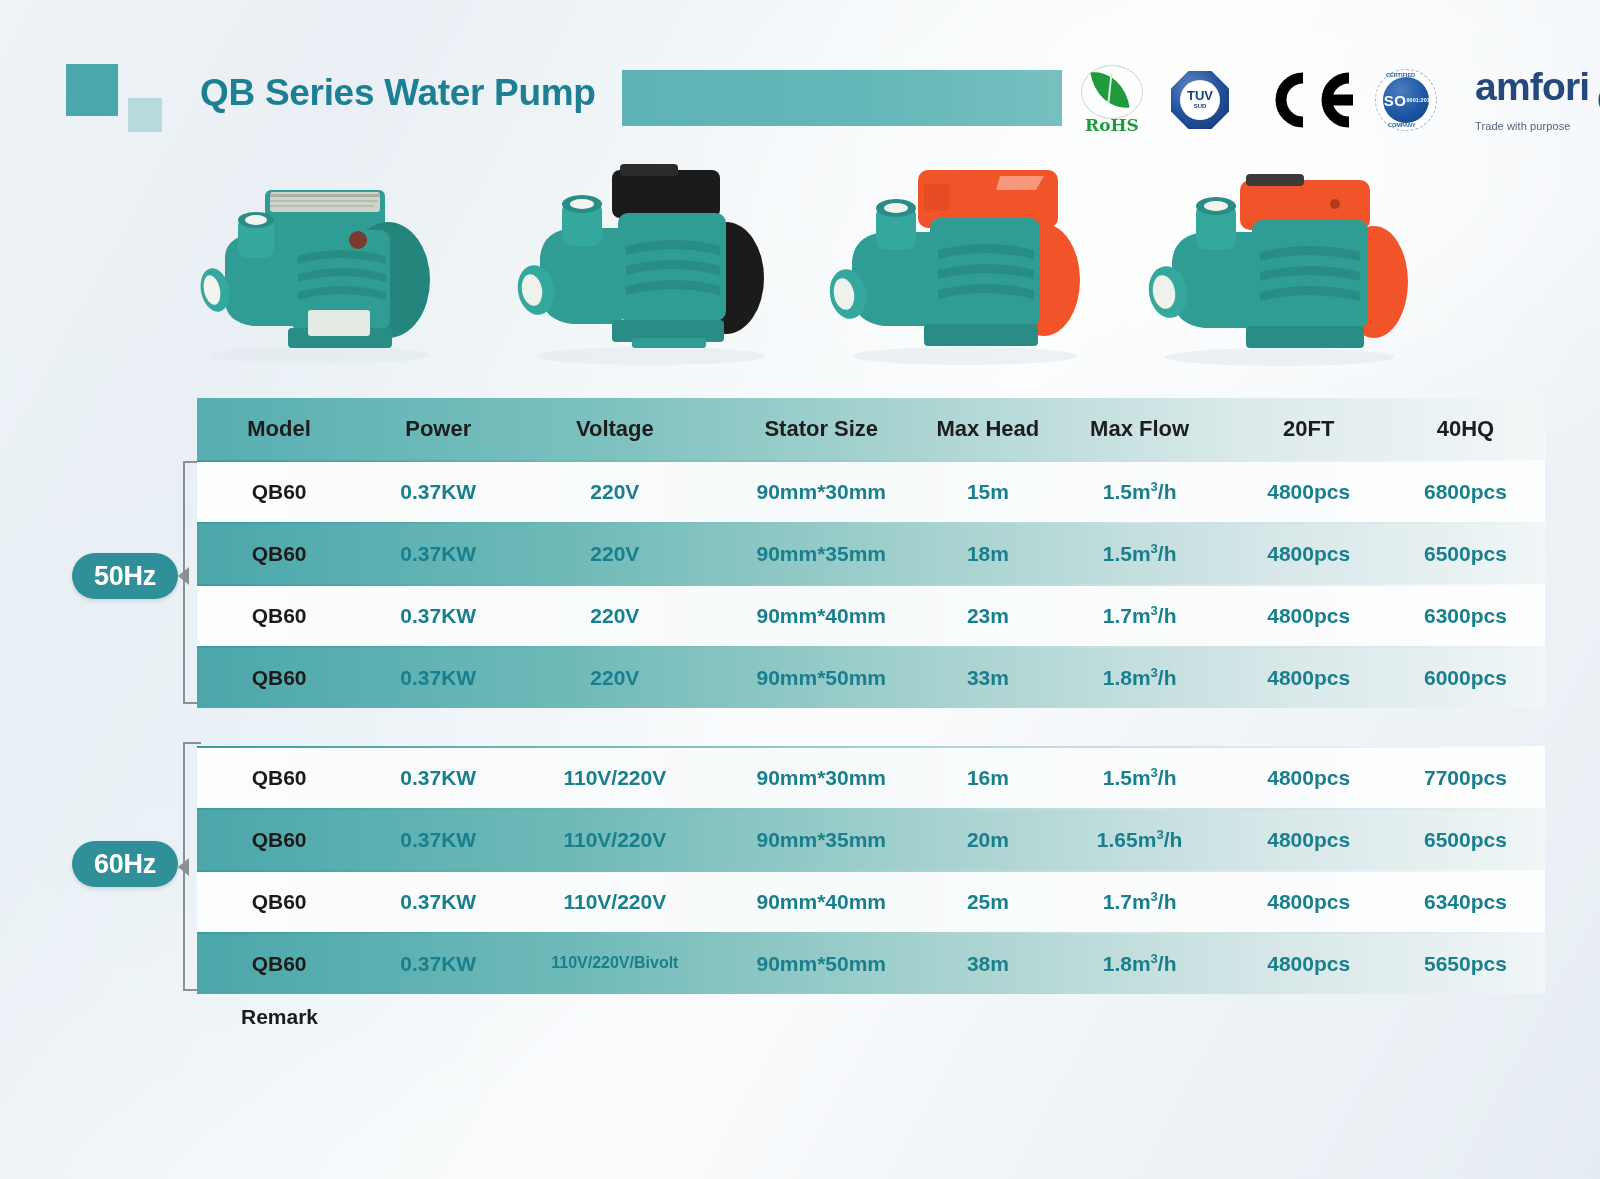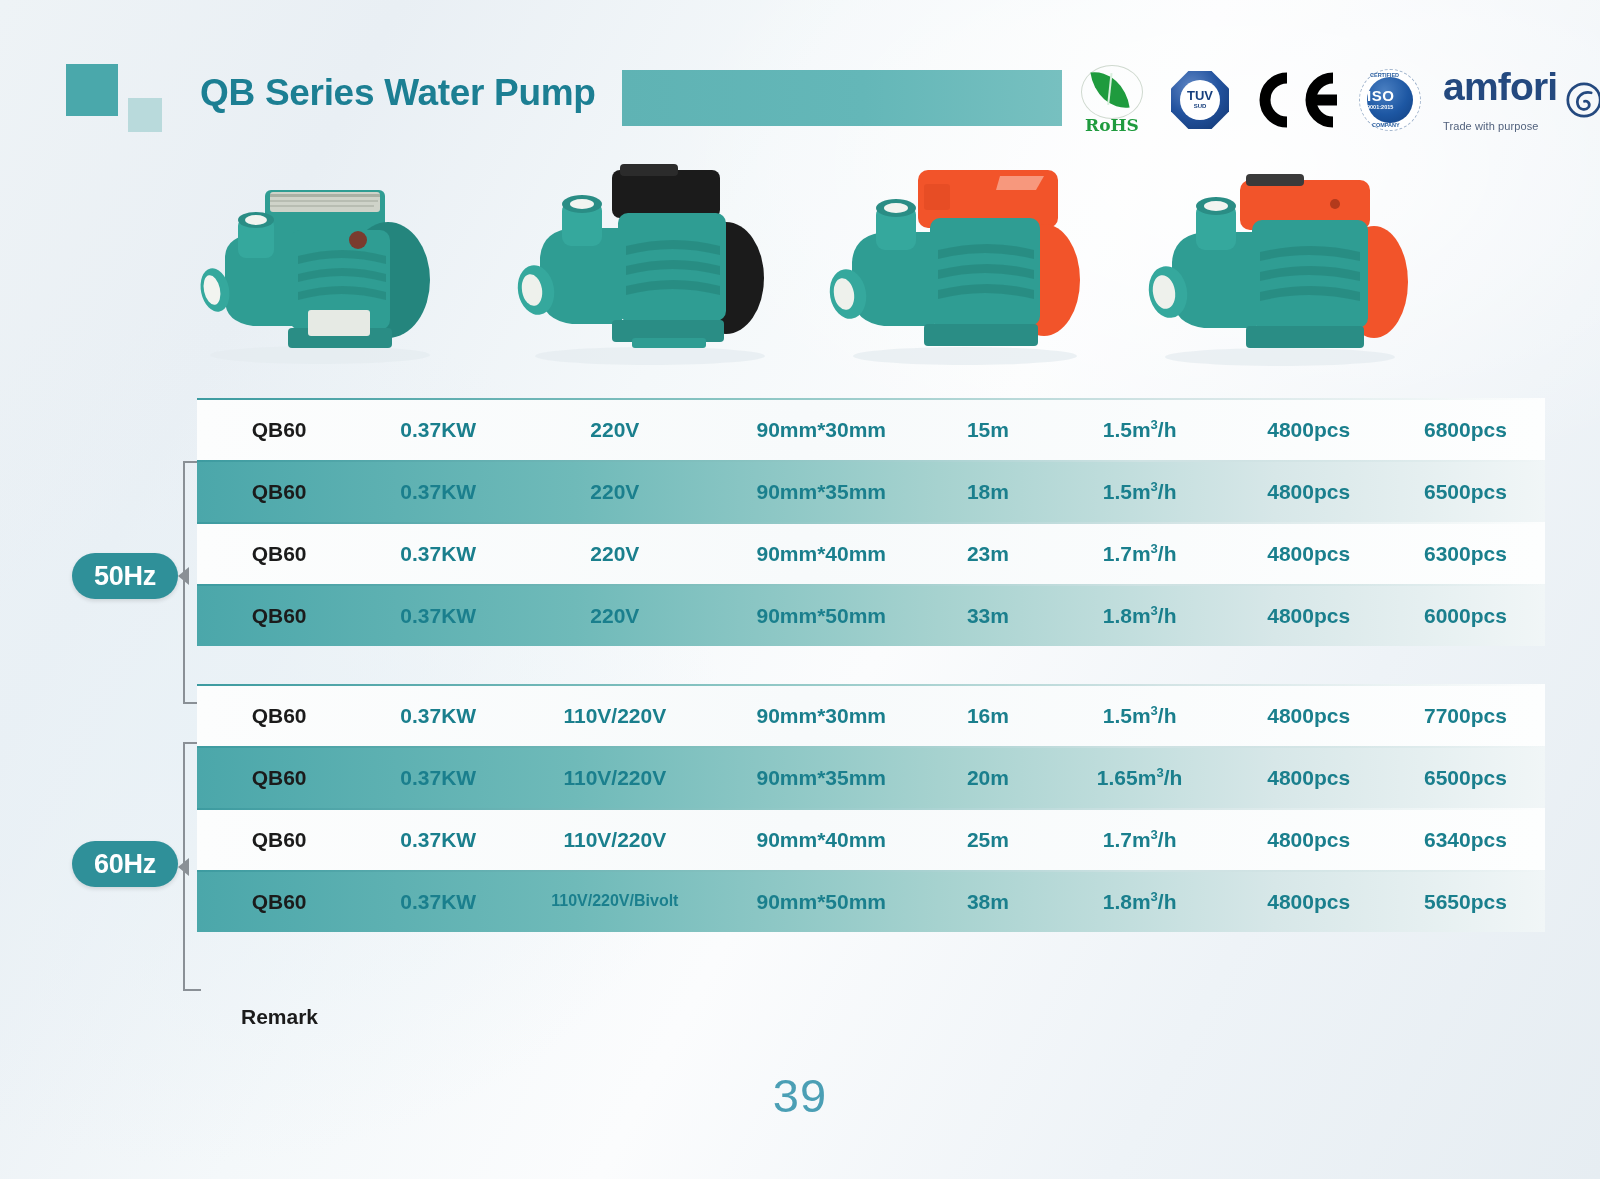--- a/index.html
+++ b/index.html
@@ -32,21 +32,21 @@
     font-size: 37px; font-weight: 700; letter-spacing: -.3px;
     color: #1c7f93; white-space: nowrap;
   }
   .title-bar {
     position: absolute; left: 622px; top: 70px; width: 440px; height: 56px;
     background: linear-gradient(90deg, #5fb3b4 0%, #64b7b8 55%, #77c0c0 100%);
   }
 
   
   .certs { position: absolute; left: 1075px; top: 62px; height: 76px; display: flex; align-items: center; gap: 22px; }
-  .cert { display: flex; align-items: center; justify-content: center; }
+  .cert { display: flex; align-items: center; justify-content: center; padding-left: 16px; }
 
   .rohs { width: 74px; height: 70px; position: relative; }
   .rohs .ring { position: absolute; left: 6px; top: 0px; width: 62px; height: 54px; border: 1.5px solid #cfd9cf; border-radius: 50%; }
   .rohs .leaf {
     position: absolute; left: 18px; top: 5px; width: 34px; height: 40px;
     background: #1f9b3e;
     border-radius: 0 100% 0 100%;
     transform: rotate(-8deg);
   }
   .rohs .leaf::after {
@@ -81,21 +81,21 @@
     background: #fff; border: 1.5px dashed #9fb3cc;
   }
   .iso .ringtxt { position: absolute; inset: 0; }
   .iso .ringtxt span {
     position: absolute; left: 50%; top: 50%; font-size: 5.5px; font-weight: 700; color: #2a5fa0;
     transform-origin: 0 0;
   }
   .iso .disc {
     position: absolute; left: 8px; top: 8px; right: 8px; bottom: 8px; border-radius: 50%;
     background: radial-gradient(circle at 38% 30%, #4a7fc1 0%, #1d57a3 55%, #113f80 100%);
-    display: flex; flex-direction: column; justify-content: center; color: #fff;
+    display: flex; flex-direction: row; align-items: center; justify-content: center; color: #fff;
   }
   .iso .i1 { font-size: 15px; font-weight: 700; line-height: 1; letter-spacing: .5px; }
   .iso .i2 { font-size: 5.5px; font-weight: 700; line-height: 1.6; }
 
   .amfori { display: flex; align-items: center; gap: 9px; }
   .amfori .word { font-size: 39px; font-weight: 700; color: #24497f; line-height: .95; letter-spacing: -.8px; }
   .amfori .sub { font-size: 11px; color: #52627d; letter-spacing: .1px; margin-top: 14px; }
   .amfori .spiral { width: 36px; height: 36px; }
   .amfori .bsci { font-size: 24px; font-weight: 700; color: #24497f; letter-spacing: -.5px; }
 
@@ -322,20 +322,30 @@
   <div class="bracket br50"></div>
   <div class="arrow a50"></div>
   <div class="badge b50">50Hz</div>
 
   <div class="bracket br60"></div>
   <div class="arrow a60"></div>
   <div class="badge b60">60Hz</div>
 
   <div class="table">
 
+    <div class="row head">
+      <div class="cell c1">Model</div>
+      <div class="cell c2">Power</div>
+      <div class="cell c3">Voltage</div>
+      <div class="cell c4">Stator Size</div>
+      <div class="cell c5">Max Head</div>
+      <div class="cell c6">Max Flow</div>
+      <div class="cell c7">20FT</div>
+      <div class="cell c8">40HQ</div>
+    </div>
 
     <div class="row light">
       <div class="cell c1 model">QB60</div>
       <div class="cell c2">0.37KW</div>
       <div class="cell c3">220V</div>
       <div class="cell c4">90mm*30mm</div>
       <div class="cell c5">15m</div>
       <div class="cell c6"><span>1.5m</span><sup>3</sup><span>/h</span></div>
       <div class="cell c7">4800pcs</div>
       <div class="cell c8">6800pcs</div>
@@ -419,15 +429,14 @@
       <div class="cell c7">4800pcs</div>
       <div class="cell c8">5650pcs</div>
     </div>
 
   </div>
 
   <div class="remark">
     <div class="lbl">Remark</div>
   </div>
 
-  <div class="pageno">39</div>
 
 </div>
 
 </body></html>

